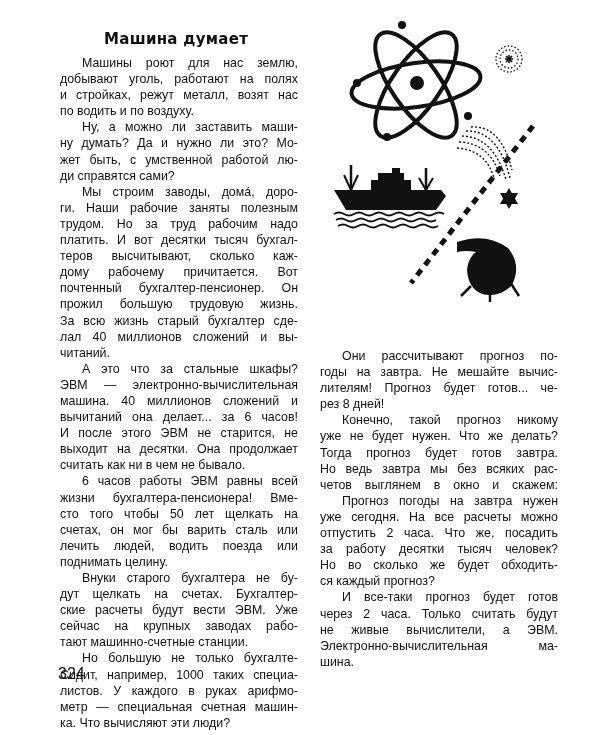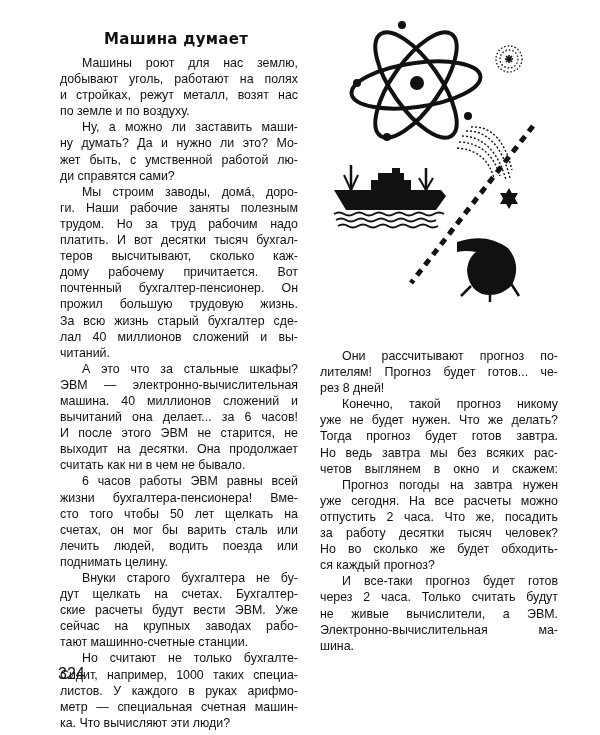--- a/index.html
+++ b/index.html
@@ -31,21 +31,21 @@
 </head>
 <body>
 
 <div class="page">
   <div class="title">Машина думает</div>
 
   <div class="col col-left" id="col-left">
       <span class="ln ind">Машины роют для нас землю,</span>
       <span class="ln">добывают уголь, работают на полях</span>
       <span class="ln">и стройках, режут металл, возят нас</span>
-      <span class="ln last">по земле и по воздуху.</span>
+      <span class="ln last">по водить и по воздуху.</span>
       <span class="ln ind">Ну, а можно ли заставить маши-</span>
       <span class="ln">ну думать? Да и нужно ли это? Мо-</span>
       <span class="ln">жет быть, с умственной работой лю-</span>
       <span class="ln last">ди справятся сами?</span>
       <span class="ln ind">Мы строим заводы, домá, доро-</span>
       <span class="ln">ги. Наши рабочие заняты полезным</span>
       <span class="ln">трудом. Но за труд рабочим надо</span>
       <span class="ln">платить. И вот десятки тысяч бухгал-</span>
       <span class="ln">теров высчитывают, сколько каж-</span>
       <span class="ln">дому рабочему причитается. Вот</span>
@@ -65,28 +65,29 @@
       <span class="ln">жизни бухгалтера-пенсионера! Вме-</span>
       <span class="ln">сто того чтобы 50 лет щелкать на</span>
       <span class="ln">счетах, он мог бы варить сталь или</span>
       <span class="ln">лечить людей, водить поезда или</span>
       <span class="ln last">поднимать целину.</span>
       <span class="ln ind">Внуки старого бухгалтера не бу-</span>
       <span class="ln">дут щелкать на счетах. Бухгалтер-</span>
       <span class="ln">ские расчеты будут вести ЭВМ. Уже</span>
       <span class="ln">сейчас на крупных заводах рабо-</span>
       <span class="ln last">тают машинно-счетные станции.</span>
-      <span class="ln ind">Но считают не только бухгалте-</span>
+      <span class="ln ind">Но большую не только бухгалте-</span>
       <span class="ln">Сидит, например, 1000 таких специа-</span>
       <span class="ln">листов. У каждого в руках арифмо-</span>
       <span class="ln">метр — специальная счетная машин-</span>
       <span class="ln last">ка. Что вычисляют эти люди?</span>
     </div>
   <div class="col col-right" id="col-right">
       <span class="ln ind">Они рассчитывают прогноз по-</span>
+      <span class="ln">годы на завтра. Не мешайте вычис-</span>
       <span class="ln">лителям! Прогноз будет готов... че-</span>
       <span class="ln last">рез 8 дней!</span>
       <span class="ln ind">Конечно, такой прогноз никому</span>
       <span class="ln">уже не будет нужен. Что же делать?</span>
       <span class="ln">Тогда прогноз будет готов завтра.</span>
       <span class="ln">Но ведь завтра мы без всяких рас-</span>
       <span class="ln">четов выглянем в окно и скажем:</span>
       <span class="ln ind">Прогноз погоды на завтра нужен</span>
       <span class="ln">уже сегодня. На все расчеты можно</span>
       <span class="ln">отпустить 2 часа. Что же, посадить</span>

